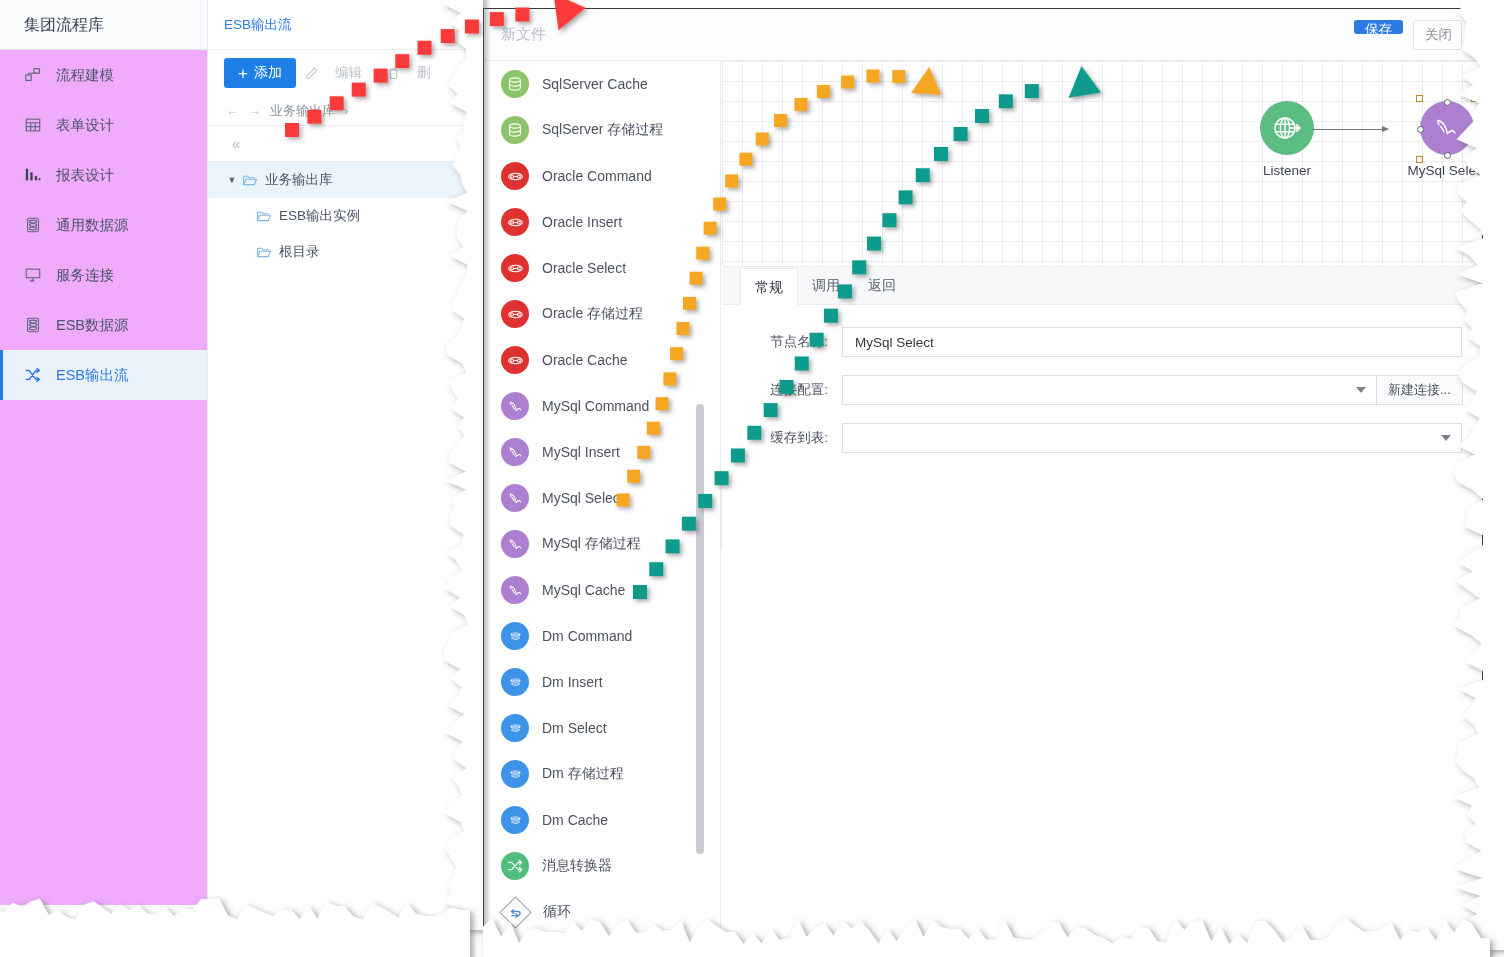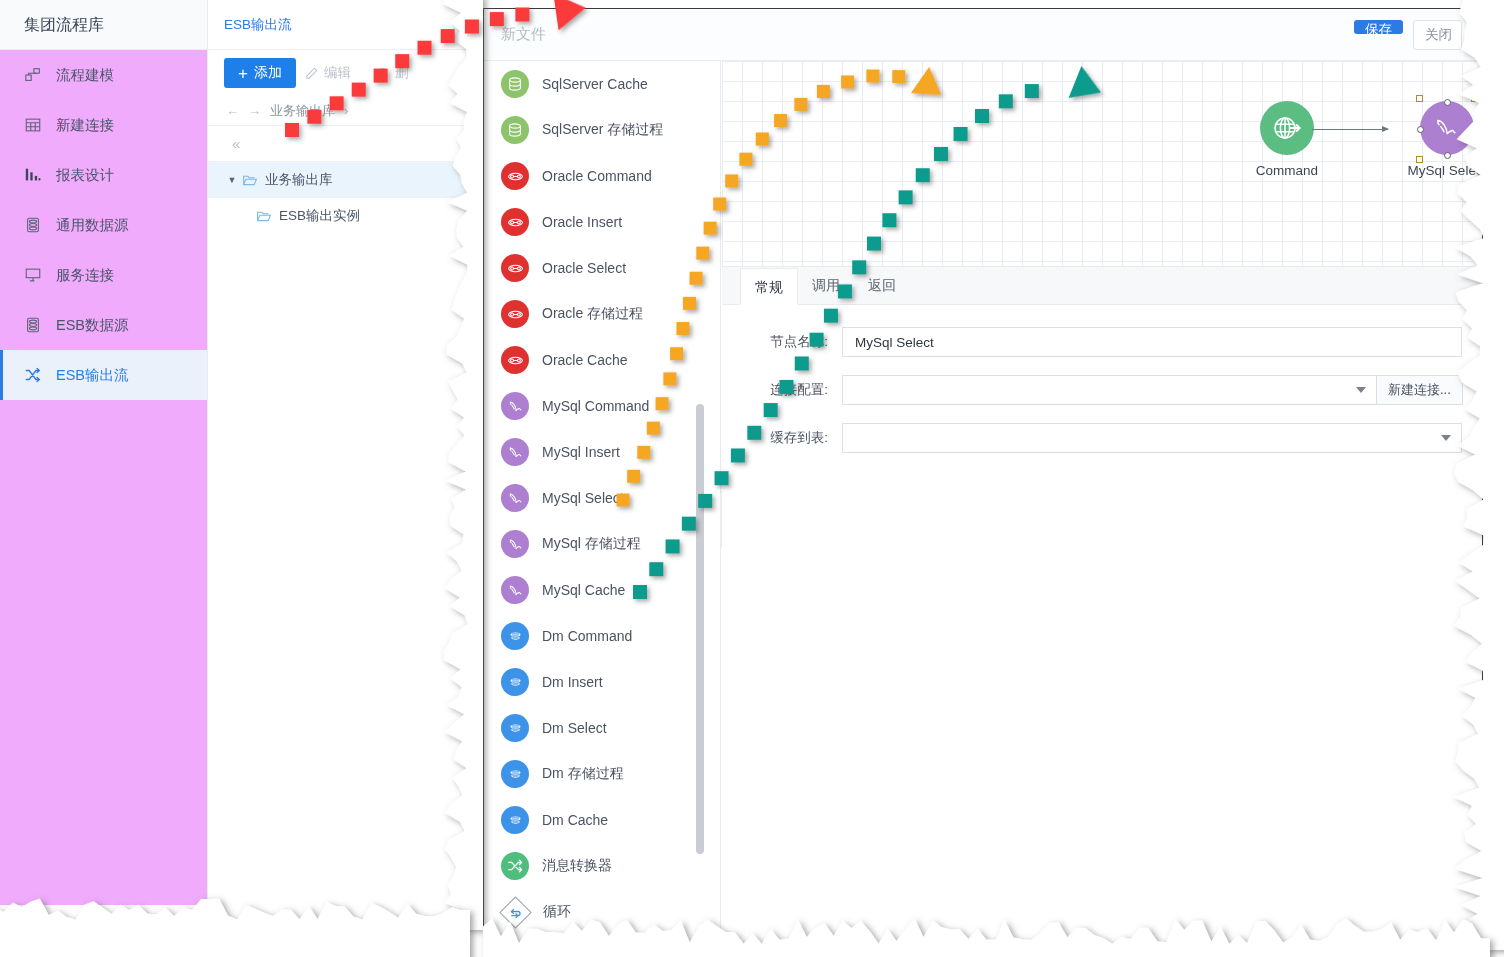--- a/index.html
+++ b/index.html
@@ -25,21 +25,21 @@
   .nav-ico svg{display:block;width:18px;height:18px;}
 
   
   #list-panel{position:absolute;left:208px;top:0;width:262px;height:905px;background:#fff;}
   #lp-head{height:50px;border-bottom:1px solid #eceff3;display:flex;align-items:center;
            padding-left:16px;font-size:13.5px;color:#2c7be5;box-sizing:border-box;}
   #lp-toolbar{height:46px;display:flex;align-items:center;gap:8px;padding-left:16px;box-sizing:border-box;}
   #btn-add{background:#1f7fe8;color:#fff;border:none;border-radius:3px;height:30px;
            padding:0 14px;font-size:14px;display:flex;align-items:center;gap:6px;cursor:pointer;
            font-family:inherit;}
-  .tb-btn{display:flex;align-items:center;gap:5px;color:#bcc2cc;font-size:13.5px;cursor:default;}
+  .tb-btn{display:flex;align-items:center;gap:16px;color:#bcc2cc;font-size:13.5px;cursor:default;}
   .tb-btn svg{display:block;}
   #lp-crumb{height:30px;display:flex;align-items:center;gap:9px;padding-left:18px;
             font-size:13px;color:#b6bcc6;border-bottom:1px solid #eceff3;box-sizing:border-box;}
   #lp-crumb .cur{color:#8b93a0;}
   #lp-collapse{height:36px;display:flex;align-items:center;padding-left:24px;color:#b6bcc6;
                font-size:15px;border-bottom:1px solid #eceff3;box-sizing:border-box;}
   .tree-row{height:36px;display:flex;align-items:center;font-size:13.5px;color:#4a5568;
             box-sizing:border-box;cursor:pointer;}
   .tree-row.sel{background:#eaf4fd;}
   .caret{width:20px;text-align:center;color:#5a6474;font-size:9px;margin-left:14px;}
@@ -139,21 +139,21 @@
       <span class="nl">流程建模</span>
     </div>
 
     <div class="nav-item">
       <span class="nav-ico">
           <svg viewBox="0 0 20 20" fill="none" stroke="#5a6474" stroke-width="1.2">
             <rect x="2.5" y="3.5" width="15" height="13"></rect>
             <path d="M2.5 7.5h15M2.5 12h15M7.5 7.5v9M12.5 7.5v9"></path>
           </svg>
         </span>
-      <span class="nl">新建连接</span>
+      <span class="nl">表单设计</span>
     </div>
 
     <div class="nav-item">
       <span class="nav-ico">
           <svg viewBox="0 0 20 20" fill="#3d4656">
             <rect x="2" y="3" width="2.6" height="13"></rect>
             <rect x="7" y="7" width="2.6" height="9"></rect>
             <rect x="12" y="11" width="2.6" height="5"></rect>
             <rect x="16.2" y="13.5" width="2" height="2.5"></rect>
           </svg>
@@ -252,20 +252,28 @@
       <span>业务输出库</span>
     </div>
     <div class="tree-row child">
       <span class="folder-ico">
           <svg width="16" height="16" viewBox="0 0 16 16" fill="none" stroke="#7cb8e8" stroke-width="1.1">
             <path d="M1.6 12.6V4.2h4.2l1.3 1.5h5.6M1.6 12.6l2.2-5.4h10.6l-2.2 5.4z"></path>
           </svg>
         </span>
       <span>ESB输出实例</span>
     </div>
+    <div class="tree-row child">
+      <span class="folder-ico">
+          <svg width="16" height="16" viewBox="0 0 16 16" fill="none" stroke="#7cb8e8" stroke-width="1.1">
+            <path d="M1.6 12.6V4.2h4.2l1.3 1.5h5.6M1.6 12.6l2.2-5.4h10.6l-2.2 5.4z"></path>
+          </svg>
+        </span>
+      <span>根目录</span>
+    </div>
   </div>
 </div>
 
 <div id="dialog">
 
   <div id="dlg-head">
     <div id="dlg-title">新文件</div>
     <div id="dlg-actions">
       <button id="btn-save">保存</button>
       <button id="btn-close">关闭</button>
@@ -506,21 +514,21 @@
 
     <div class="node" style="left:505px;top:40px;">
       <div class="circ" style="background:#5cbd82;">
         <svg width="34" height="34" viewBox="0 0 34 34" fill="none" stroke="#fff" stroke-width="1.5">
           <circle cx="15" cy="17" r="10"></circle>
           <ellipse cx="15" cy="17" rx="4.6" ry="10"></ellipse>
           <path d="M5.3 13.2h19.4M5.3 20.8h19.4M15 7v20"></path>
           <path d="M19 17h10M26 13.6L29.6 17 26 20.4" stroke-width="2"></path>
         </svg>
       </div>
-      <div class="lbl">Command</div>
+      <div class="lbl">Listener</div>
     </div>
 
     <div class="conn" style="left:590px;top:68px;width:76px;"></div>
 
     <div class="node" style="left:665px;top:40px;">
       <div class="circ" style="background:#ad7fd0;">
         <svg width="30" height="30" viewBox="0 0 30 30" fill="none" stroke="#fff" stroke-width="1.4" stroke-linecap="round">
           <path d="M6 7.5c2.6.4 4.8 2.3 6.3 4.6 1.6 2.5 2.6 5.4 3 8.4"></path>
           <path d="M6 7.5c-.5 1.6 0 3 1 4.2"></path>
           <path d="M15.3 20.5c1.4-1.4 3-2.4 4.8-3"></path>

